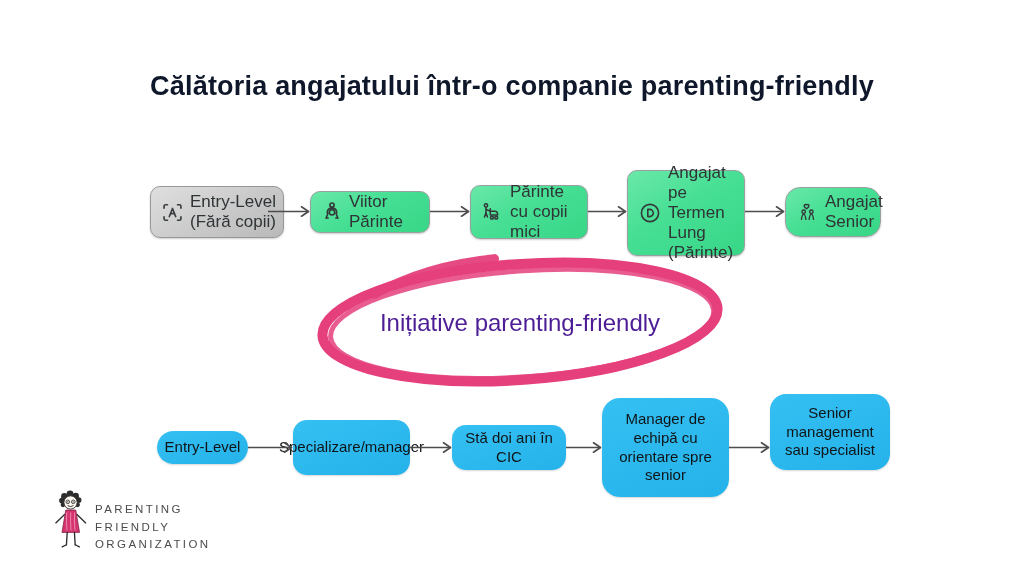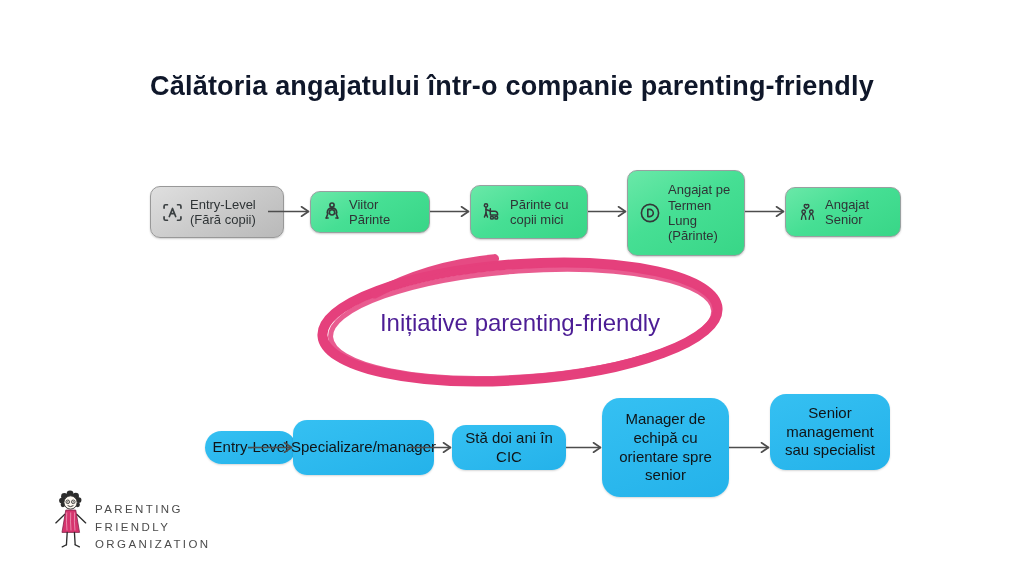--- a/index.html
+++ b/index.html
@@ -21,21 +21,21 @@
     border:1px solid #98a0a0;border-radius:10px;
     box-shadow:0 1px 2px rgba(0,0,0,.20);
   }
   .node.gray{
     background:linear-gradient(150deg,#dfdfdf 0%,#c9c9c9 55%,#b9b9b9 100%);
     border:1px solid #989898;border-radius:10px;
     box-shadow:0 1px 2px rgba(0,0,0,.20);
   }
   .node .icon{display:flex;flex:0 0 auto;margin:0 6px 0 10px;}
   .node .top-label{
-    font-size:13px;line-height:1.18;color:#2f3436;padding-right:6px;
+    font-size:17px;line-height:1.18;color:#2f3436;padding-right:6px;
   }
   .node.blue{
     background:linear-gradient(160deg,#35c0f2,#24b2ea);
     border-radius:14px;justify-content:center;text-align:center;
     box-shadow:0 1px 2px rgba(0,0,0,.16);
   }
   .node.blue .bot-label{
     font-size:15px;line-height:1.25;color:#101417;padding:2px 6px;
   }
   .node.pill{border-radius:17px;}
@@ -102,21 +102,21 @@
   <div class="node green" style="left:627px;top:170px;width:118px;height:86px;">
     <span class="icon">
       <svg class="icon-svg" width="24" height="24" viewBox="0 0 24 24" fill="none" stroke="#333839" stroke-width="1.6" stroke-linecap="round" stroke-linejoin="round">
         <circle cx="12" cy="12" r="8.6"></circle>
         <path d="M9.8 8.4 V15.6 M9.8 8.4 h1.9 a3.6 3.6 0 0 1 0 7.2 h-1.9"></path>
       </svg>
     </span>
     <span class="top-label">Angajat pe Termen Lung (Părinte)</span>
   </div>
 
-  <div class="node green" style="left:785px;top:187px;width:116px;height:50px;">
+  <div class="node green" style="left:785px;top:187px;width:96px;height:50px;border-radius:15px;">
     <span class="icon">
       <svg class="icon-svg" width="23" height="23" viewBox="0 0 24 24" fill="none" stroke="#333839" stroke-width="1.4" stroke-linecap="round" stroke-linejoin="round">
         <path d="M11 8 C9.8 7.1 8.5 6.3 8.5 5.1 c0-.9 .7-1.5 1.5-1.5 c.5 0 .8 .2 1 .5 c.2-.3 .5-.5 1-.5 c.8 0 1.5 .6 1.5 1.5 c0 1.2-1.3 2-2.5 2.9 Z"></path>
         <circle cx="8" cy="11.2" r="1.8"></circle>
         <path d="M5.7 19.2 Q6.3 14 8 14 Q9.7 14 10.3 19.2"></path>
         <circle cx="16" cy="11.2" r="1.8"></circle>
         <path d="M13.7 19.2 Q14.3 14 16 14 Q17.7 14 18.3 19.2"></path>
       </svg>
     </span>
     <span class="top-label">Angajat Senior</span>
@@ -141,24 +141,24 @@
 
   <svg style="position:absolute;left:303px;top:246px;" width="434" height="152" viewBox="0 0 434 152" fill="none" stroke="#e5407c" stroke-linecap="round">
     <g transform="rotate(-4 217 76)">
       <ellipse cx="217" cy="76" rx="198" ry="58" stroke-width="10"></ellipse>
       <ellipse cx="219" cy="78" rx="192" ry="53" stroke-width="5" opacity="0.85"></ellipse>
       <path d="M74 38 Q128 13 196 11" stroke-width="9" opacity="0.95"></path>
     </g>
   </svg>
   <div class="highlight-label">Inițiative parenting-friendly</div>
 
-  <div class="node blue pill" style="left:157px;top:431px;width:91px;height:33px;margin-left:48px;">
+  <div class="node blue pill" style="left:157px;top:431px;width:91px;height:33px;">
     <span class="bot-label">Entry-Level</span>
   </div>
-  <div class="node blue" style="left:293px;top:420px;width:141px;height:55px;">
+  <div class="node blue" style="left:293px;top:420px;width:117px;height:55px;">
     <span class="bot-label">Specializare/manager</span>
   </div>
   <div class="node blue" style="left:452px;top:425px;width:114px;height:45px;">
     <span class="bot-label">Stă doi ani în CIC</span>
   </div>
   <div class="node blue" style="left:602px;top:398px;width:127px;height:99px;border-radius:18px;">
     <span class="bot-label">Manager de echipă cu orientare spre senior</span>
   </div>
   <div class="node blue" style="left:770px;top:394px;width:120px;height:76px;border-radius:16px;">
     <span class="bot-label">Senior management sau specialist</span>

